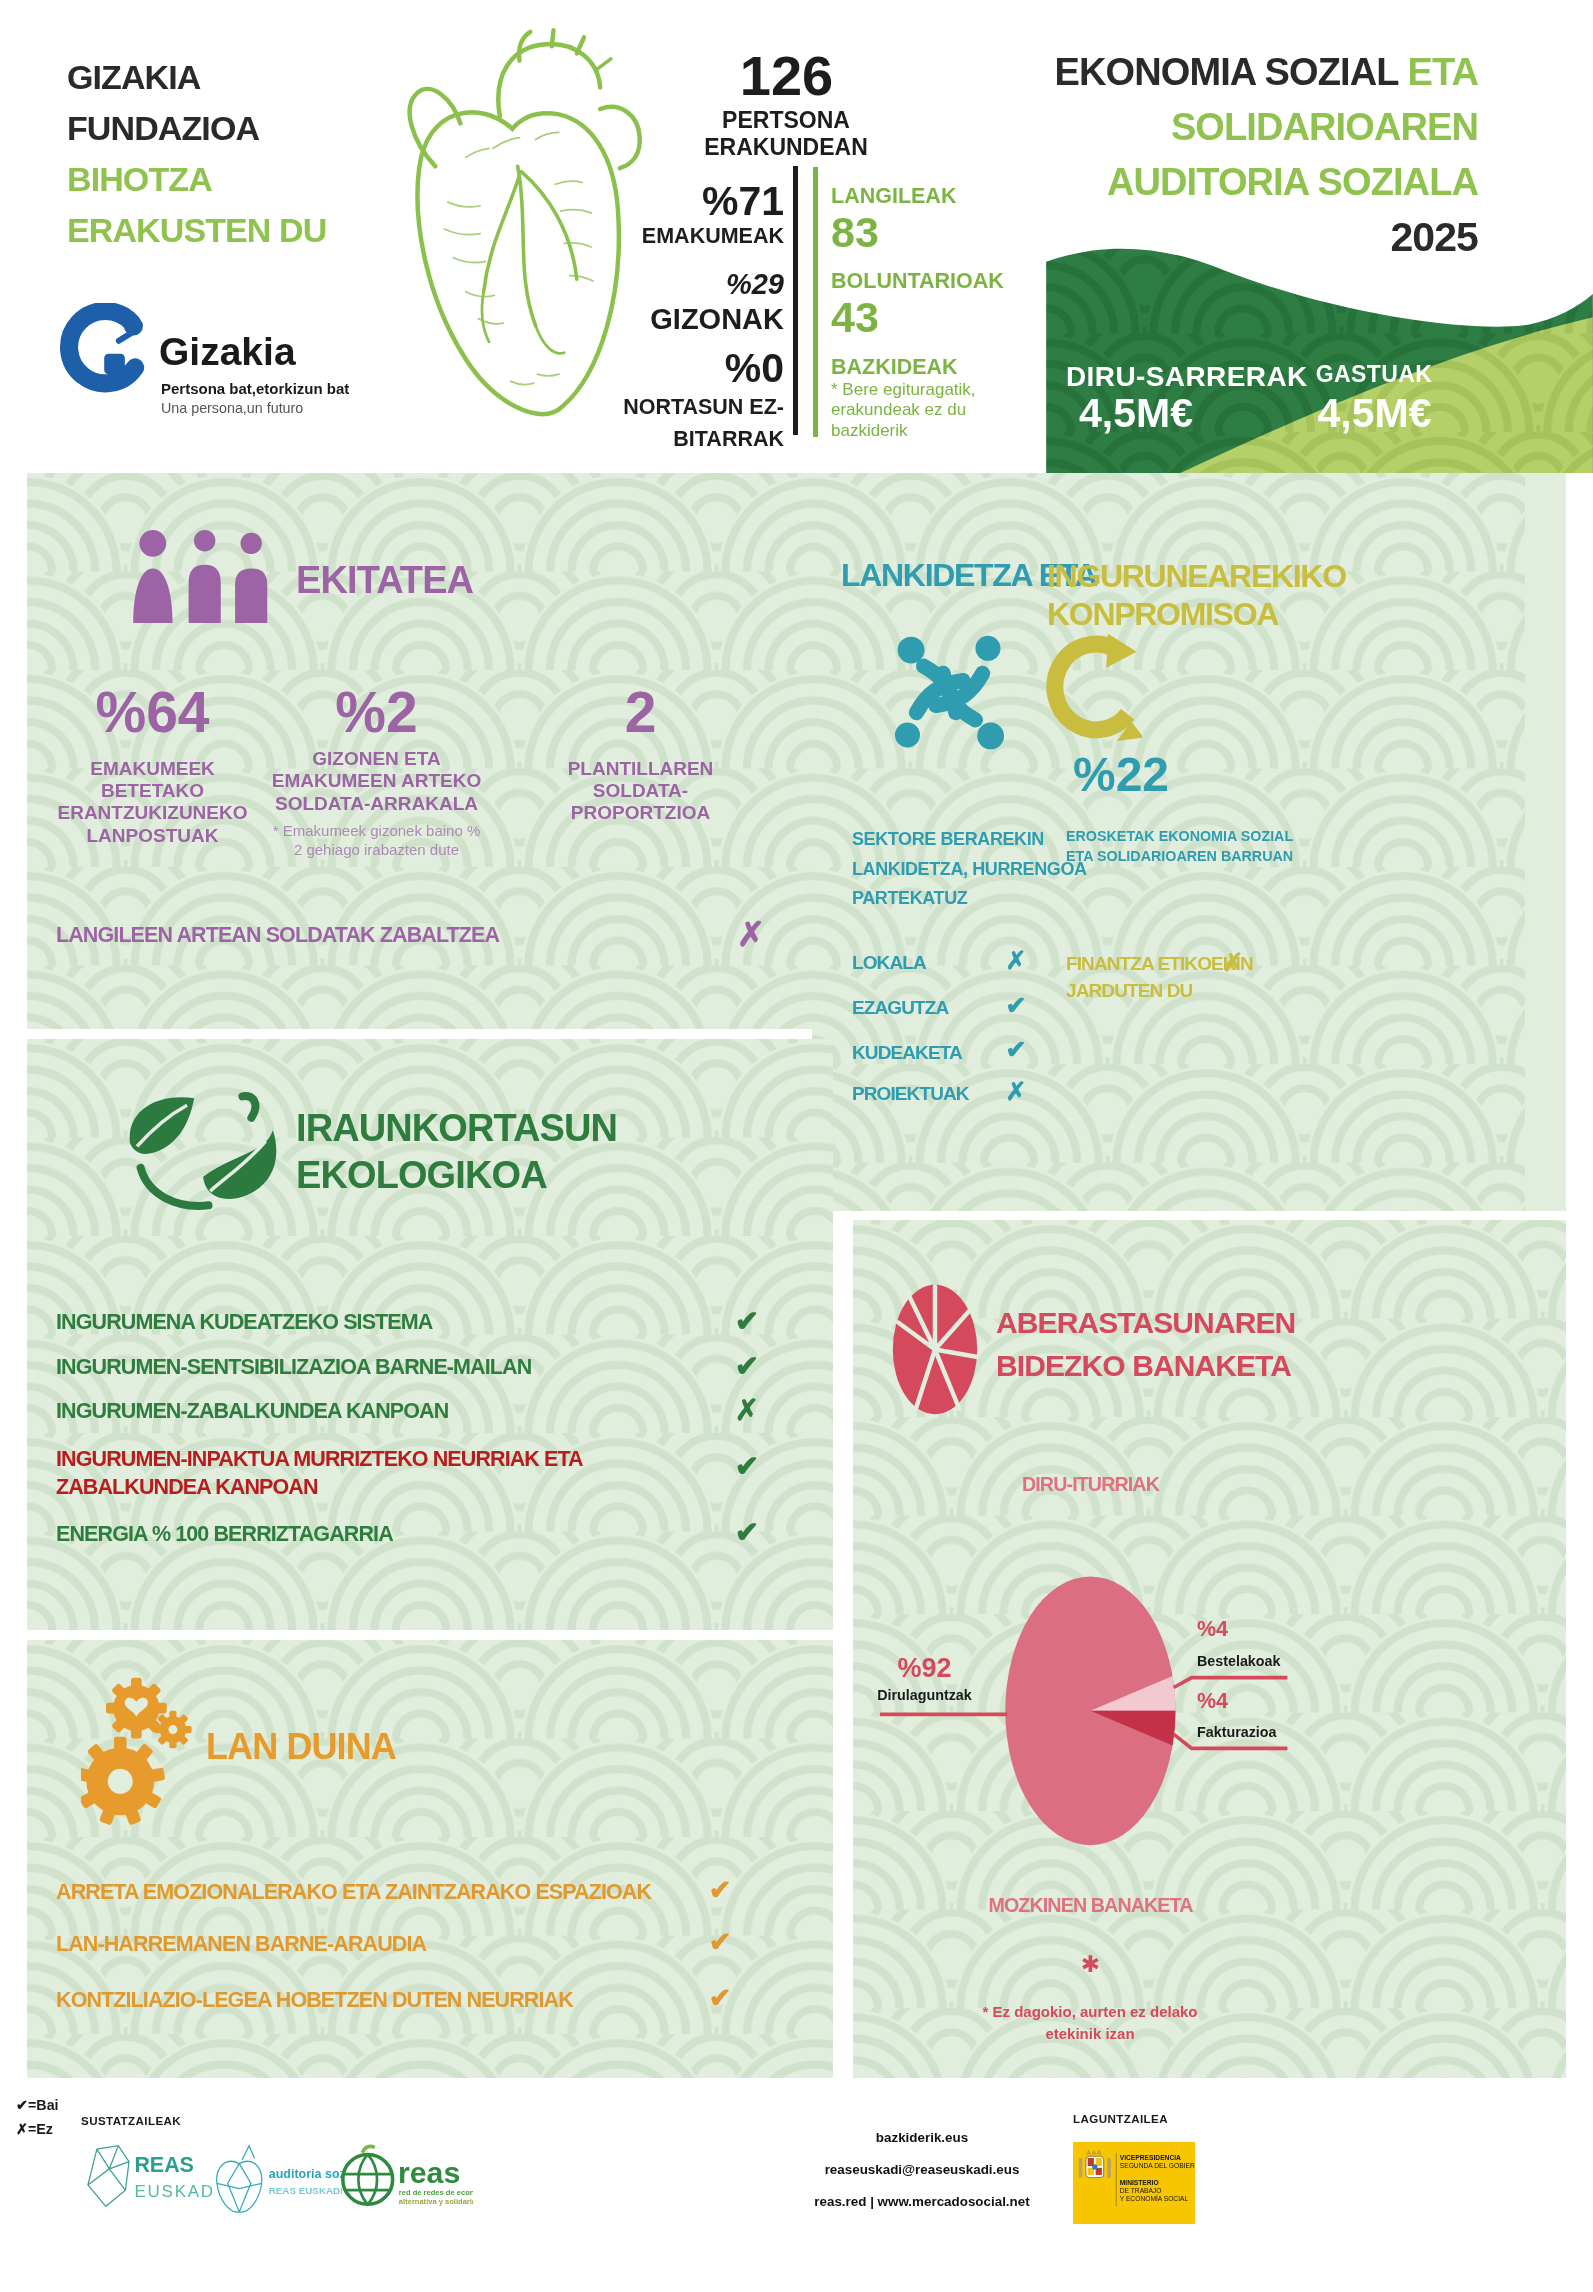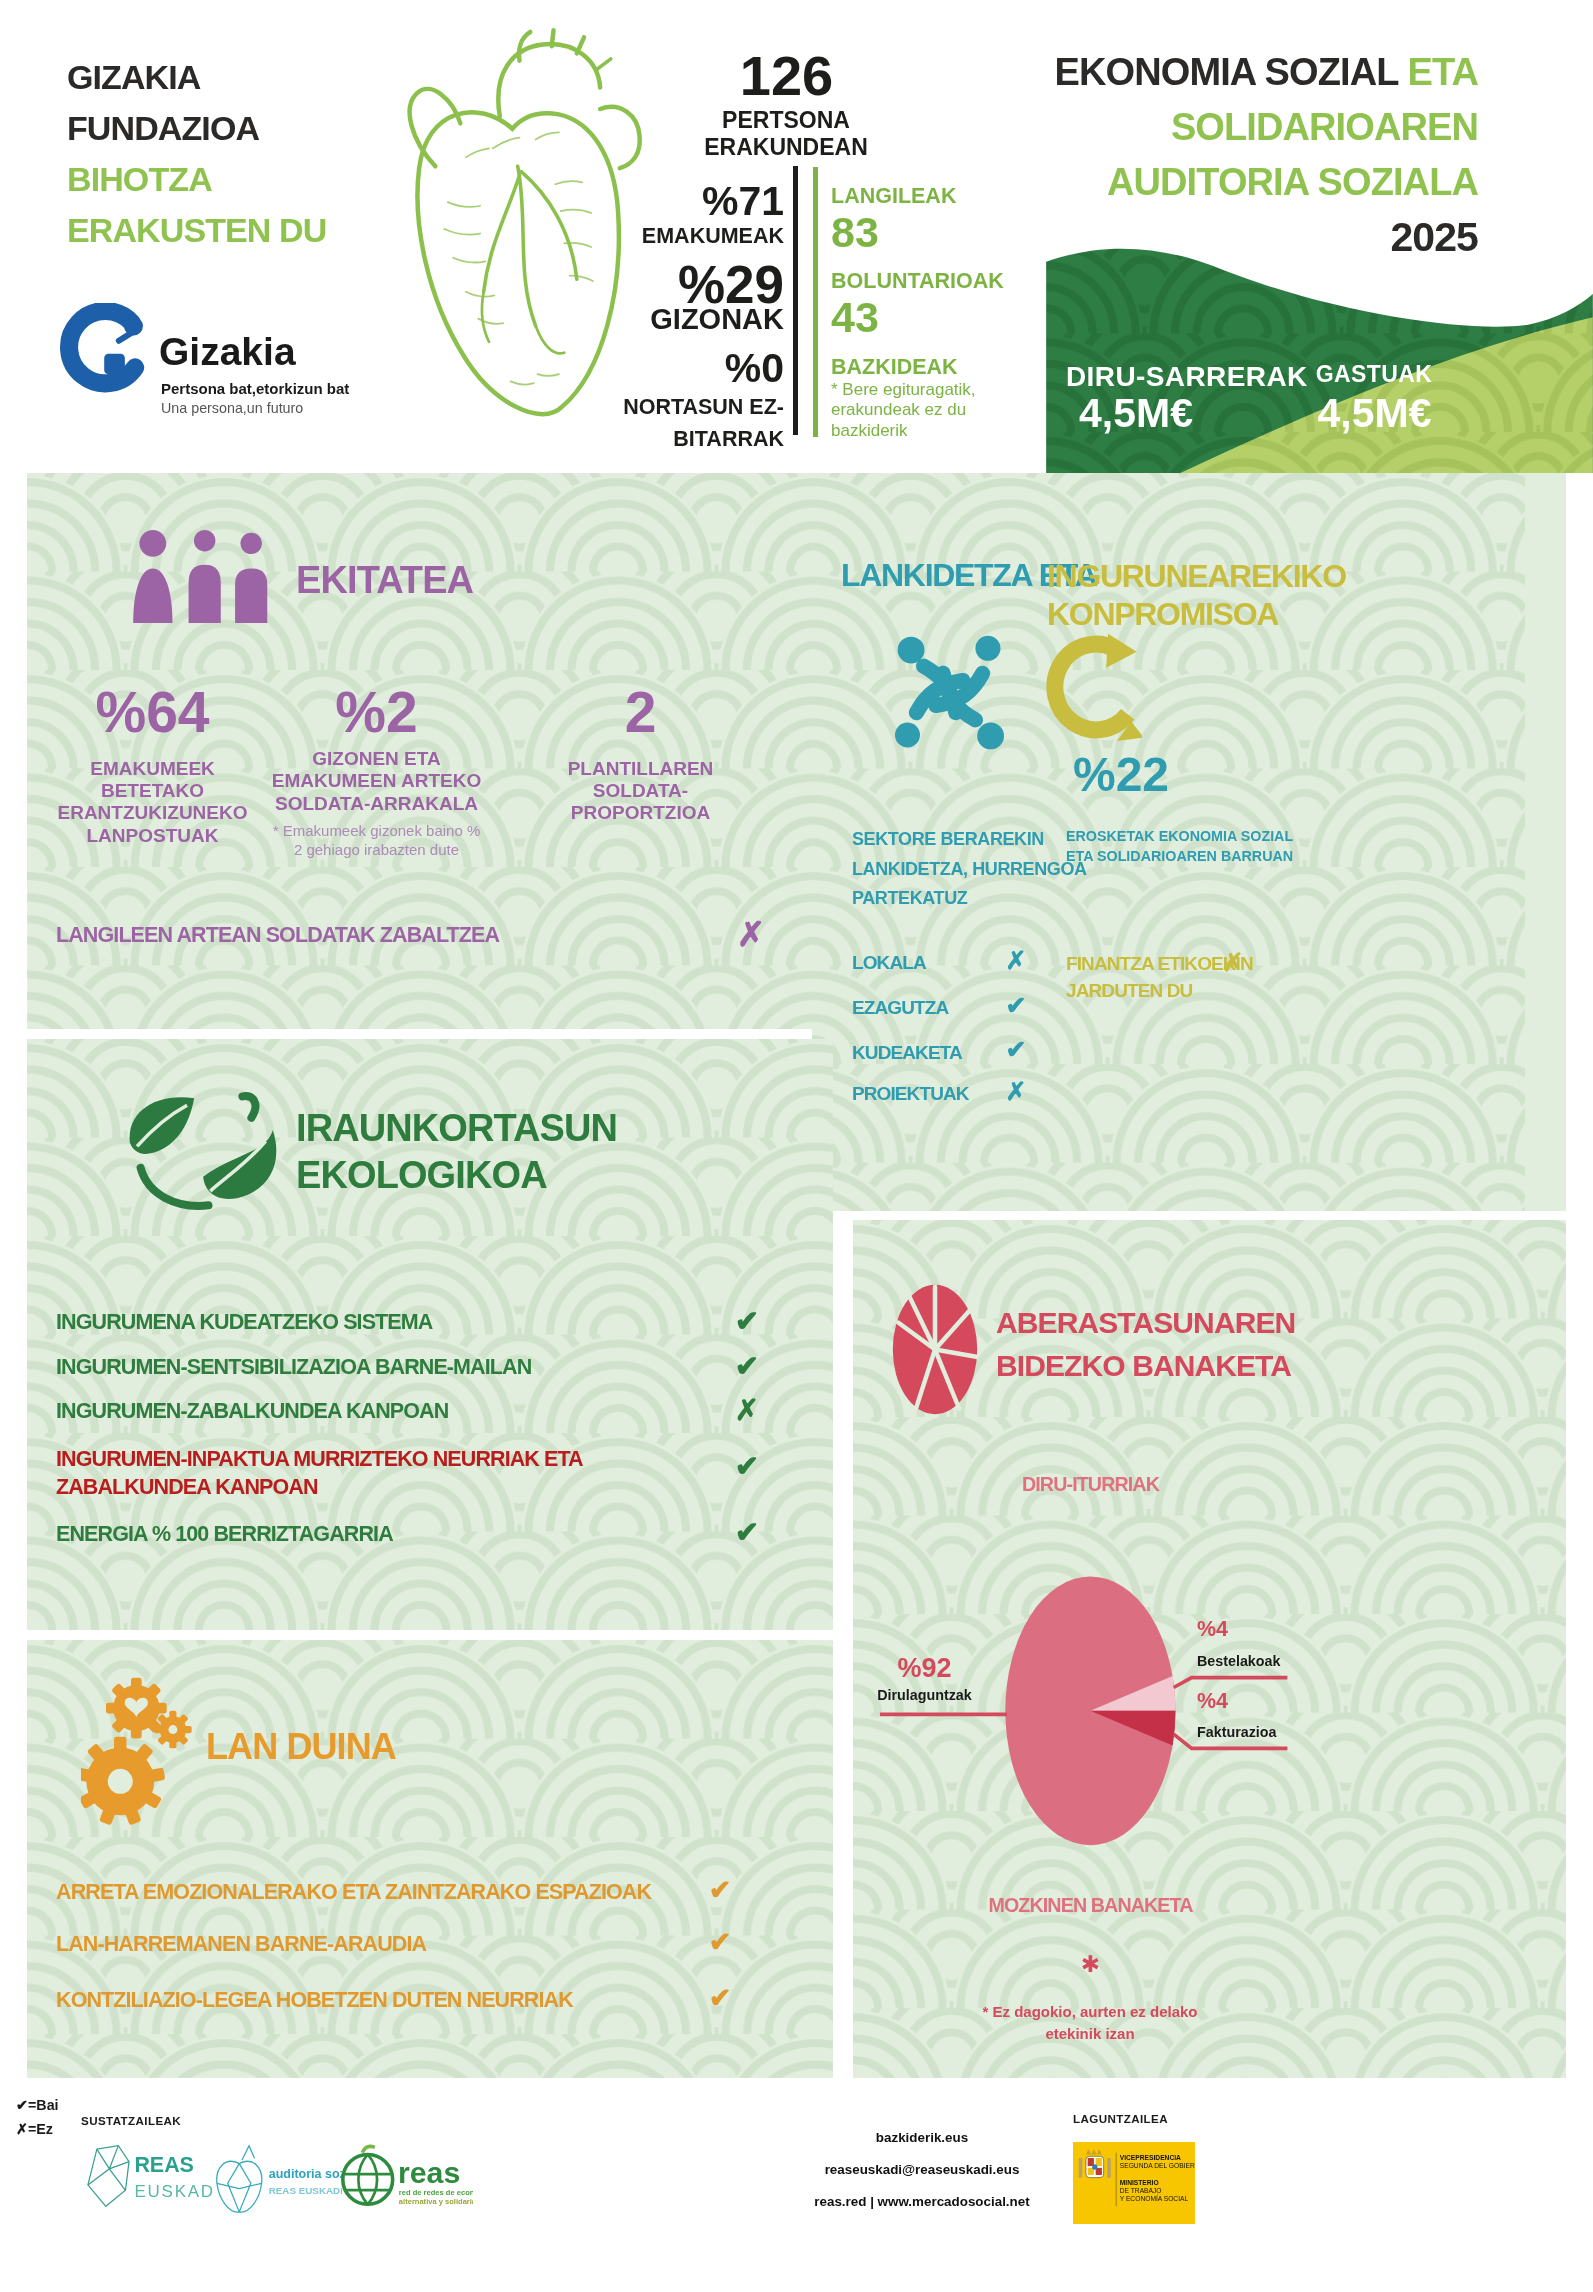--- a/index.html
+++ b/index.html
@@ -202,21 +202,21 @@
     <div>PERTSONA</div>
     <div>ERAKUNDEAN</div>
   </div>
 
   <div class="abs" style="left:793px;top:166px;width:4.5px;height:269px;background:#1d1d1b;"></div>
   <div class="abs" style="left:813px;top:167px;width:4.5px;height:270px;background:#7cb342;"></div>
 
   <div class="abs rt" style="left:618px;top:179px;width:166px;color:#1d1d1b;">
     <div class="xb" style="font-size:41px;line-height:45px;">%71</div>
     <div class="bold" style="font-size:21.5px;line-height:24px;">EMAKUMEAK</div>
-    <div class="xb" style="font-size:53px;line-height:45px;margin-top:14.3px;">%29</div>
+    <div class="xb" style="font-size:29px;line-height:45px;margin-top:14.3px;font-style:italic;">%29</div>
     <div class="bold" style="font-size:29px;line-height:24px;">GIZONAK</div>
     <div class="xb" style="font-size:41px;line-height:45px;margin-top:14.3px;">%0</div>
     <div class="bold" style="font-size:21.5px;line-height:32px;">NORTASUN EZ-BITARRAK</div>
   </div>
 
   <div class="abs" style="left:831px;top:184px;width:206px;color:#7cb342;">
     <div class="bold" style="font-size:21.5px;">LANGILEAK</div>
     <div class="xb" style="font-size:43px;line-height:47px;">83</div>
     <div class="bold" style="font-size:21.5px;margin-top:12.5px;">BOLUNTARIOAK</div>
     <div class="xb" style="font-size:43px;line-height:47px;">43</div>

